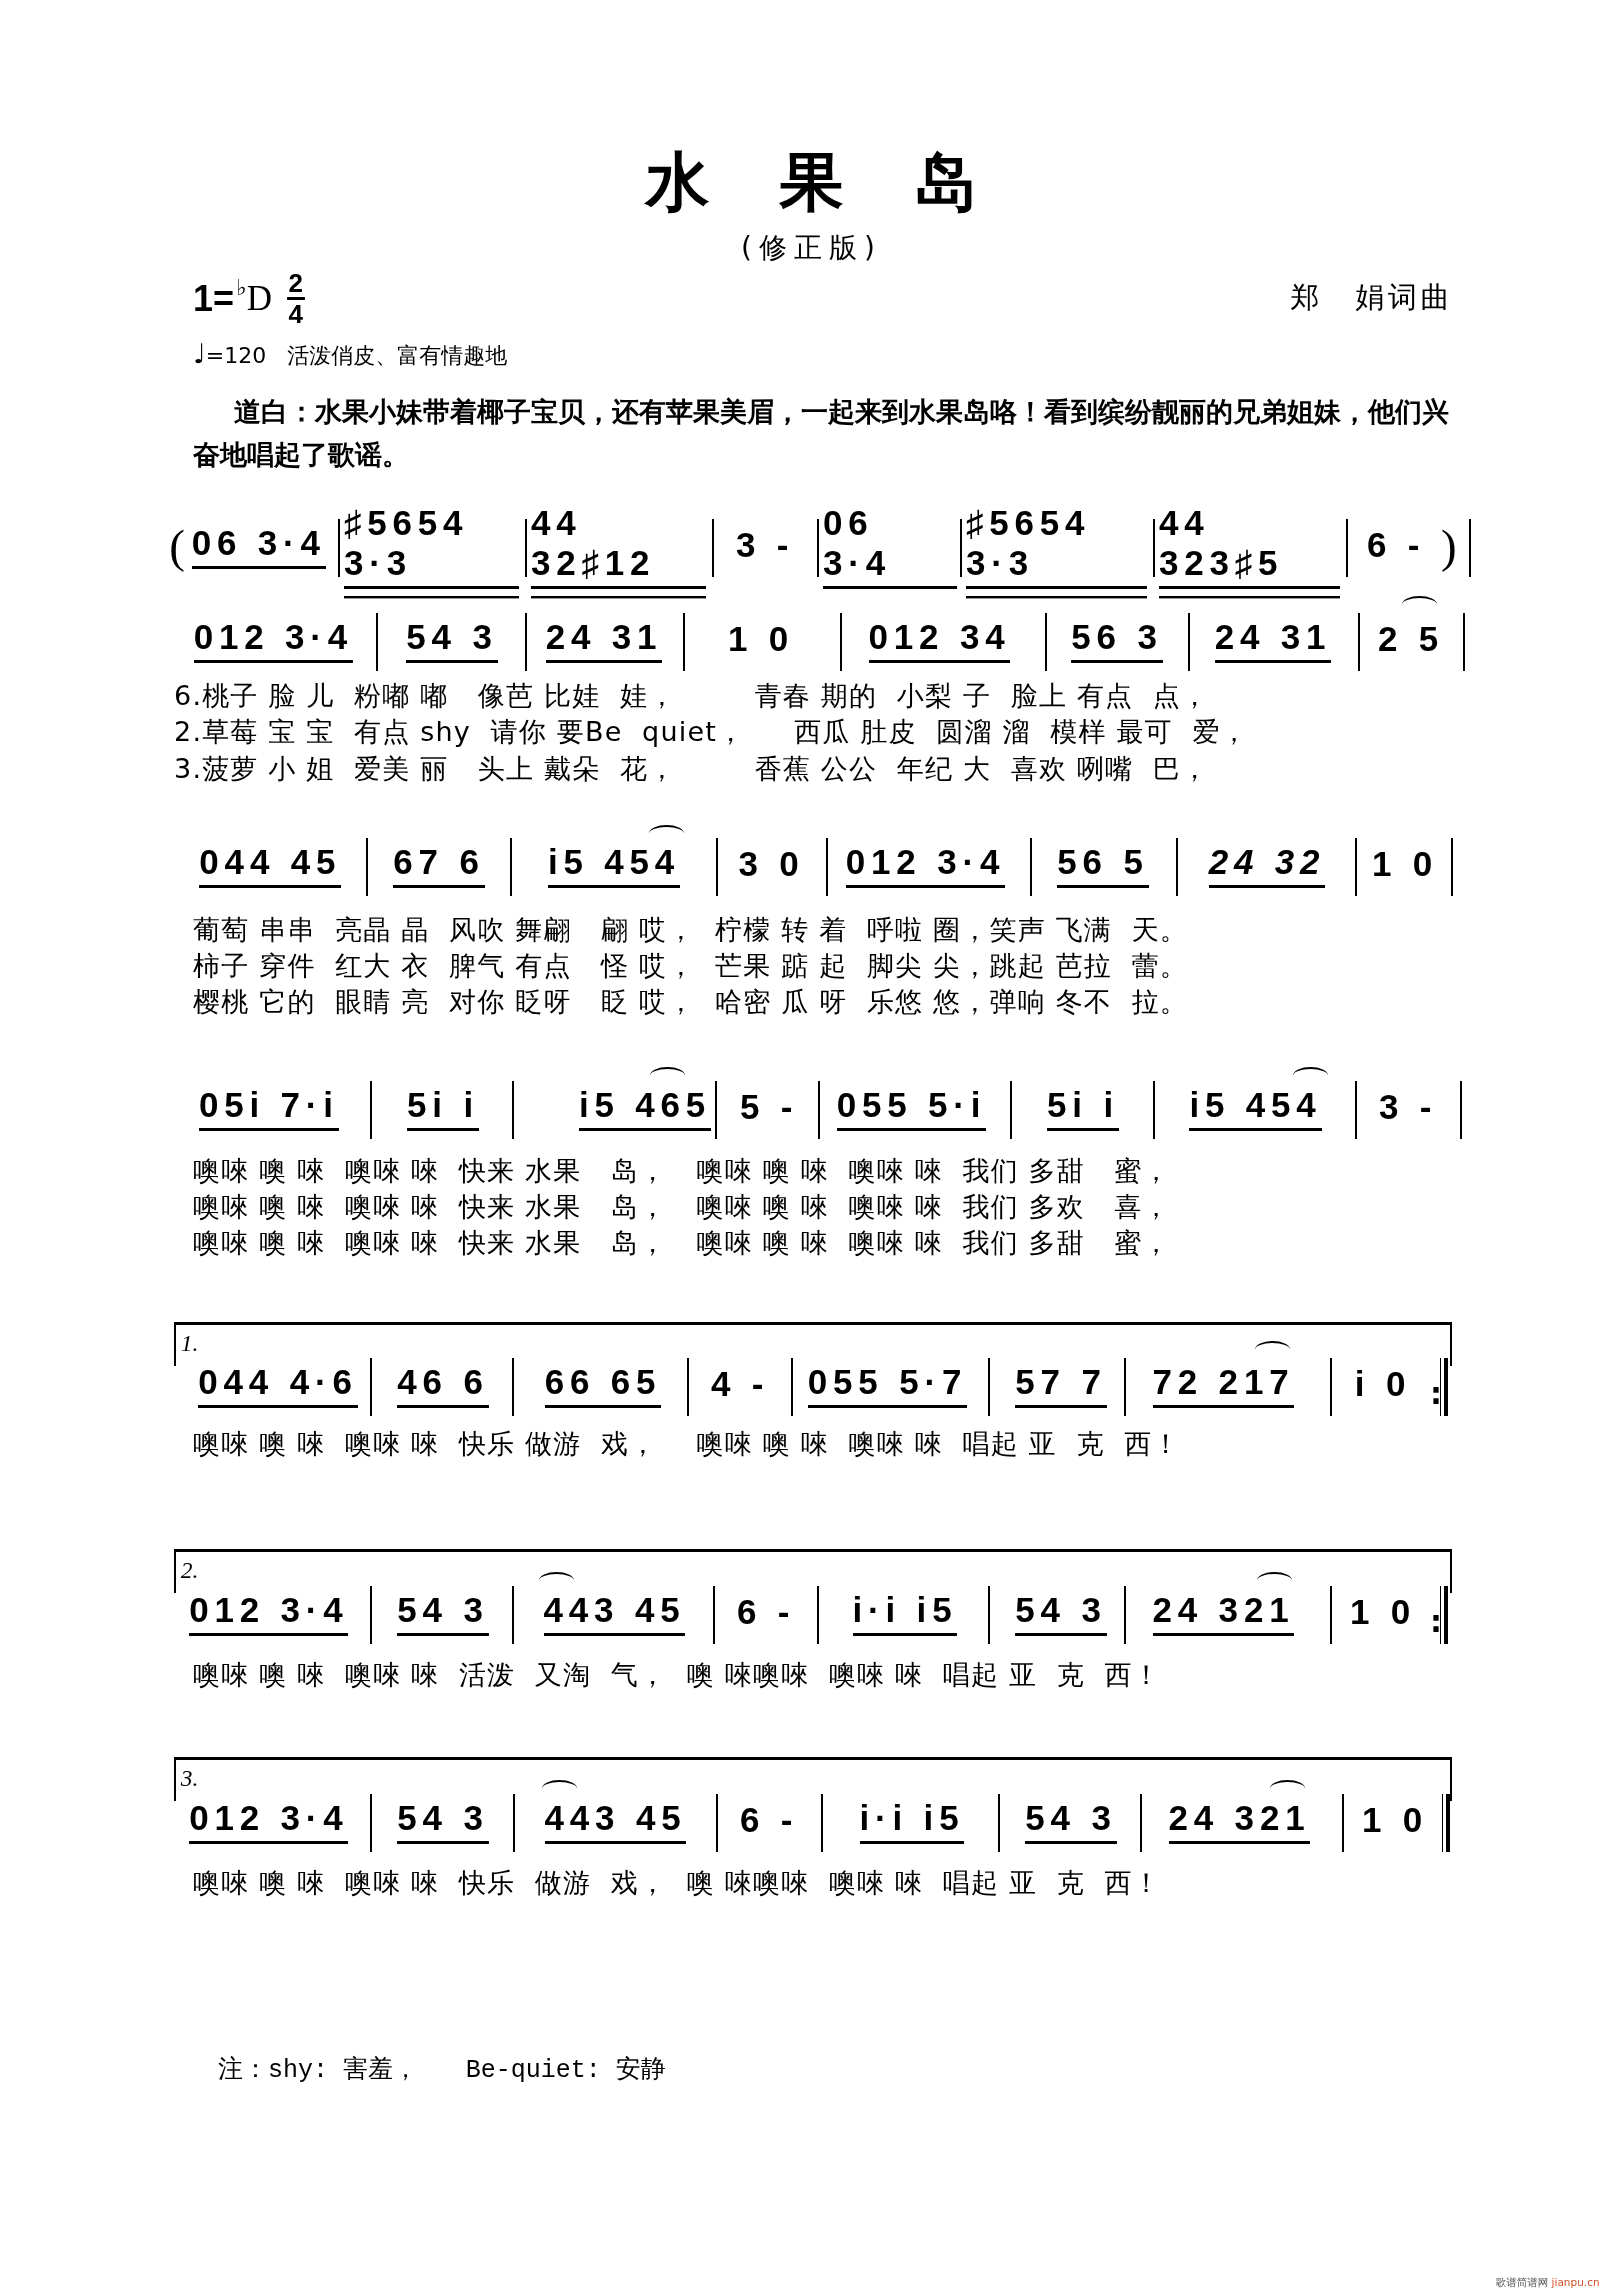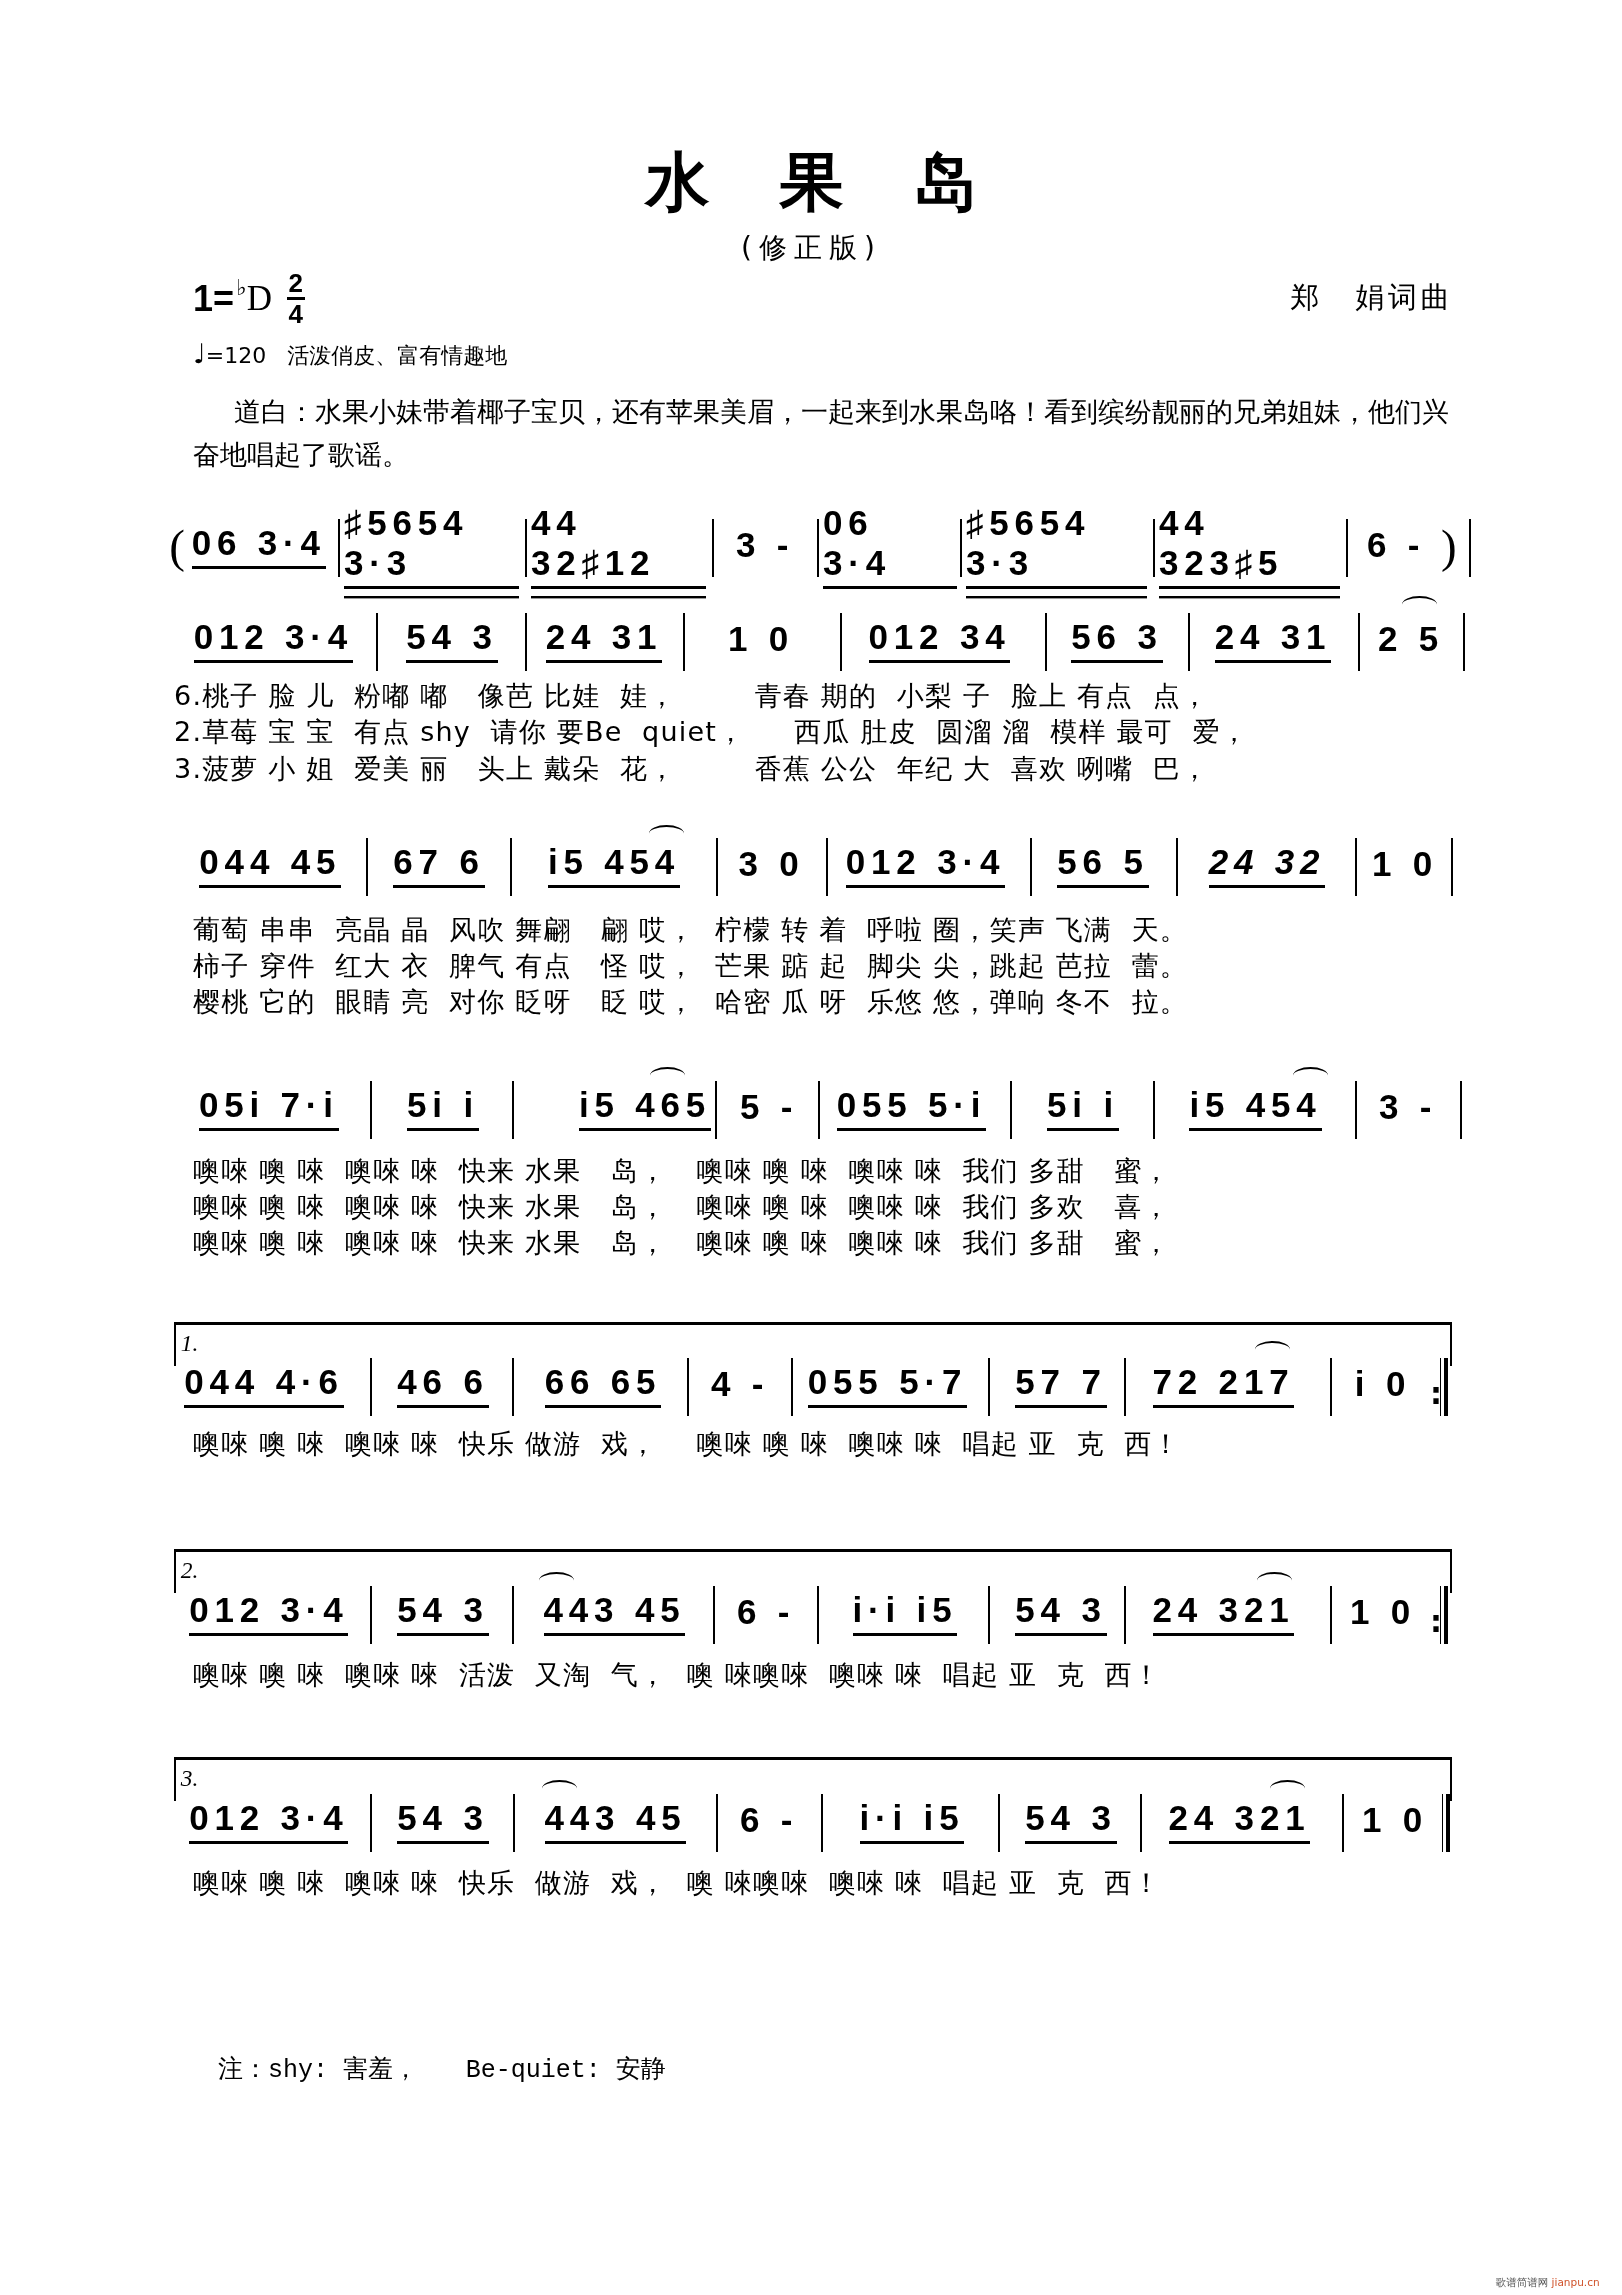--- a/index.html
+++ b/index.html
@@ -10,21 +10,21 @@
          font-size:64px;font-weight:bold;letter-spacing:70px;text-indent:70px;}
   .subtitle{left:0;width:1623px;top:229px;text-align:center;font-size:28px;letter-spacing:7px;}
   .key{left:193px;top:270px;font-family:"Liberation Sans",sans-serif;font-size:36px;font-weight:bold;display:flex;align-items:center;}
   .key .flat{font-size:22px;position:relative;top:-10.5px;margin-left:2.3px;font-weight:normal;}
   .key .kd{font-family:"Liberation Serif",serif;font-weight:normal;font-size:35px;}
   .frac{display:inline-flex;flex-direction:column;align-items:center;margin-left:15px;font-size:26px;line-height:26px;}
   .frac .bar{width:17.5px;height:2.9px;background:#000;margin:1.2px 0;}
   .composer{right:170px;top:278px;font-size:29px;letter-spacing:3.5px;}
   .tempo{left:193px;top:338px;font-size:22px;}
   .tempo .note{font-size:27px;}
-  .dialogue{left:193px;top:390px;width:1274px;font-size:27px;line-height:43px;text-indent:41px;}
+  .dialogue{left:193px;top:390px;width:1274px;font-size:27px;line-height:43px;text-indent:41px;font-weight:bold;}
   .row{position:absolute;left:174px;width:1299px;height:76px;}
   .measure{position:absolute;top:0;height:64px;display:flex;align-items:center;justify-content:space-around;}
   .barline{position:absolute;top:4.7px;width:2.3px;height:58px;background:#000;}
   .dbl{position:absolute;top:4.7px;width:8.2px;height:58px;border-left:1.8px solid #000;border-right:4.7px solid #000;box-sizing:border-box;}
   .rep{position:absolute;top:23.4px;font-size:30px;font-weight:bold;}
   .grp{position:relative;display:inline-flex;font-family:"Liberation Sans",sans-serif;font-weight:bold;font-size:35px;letter-spacing:5.8px;padding-bottom:2.3px;}
   .grp.u1{border-bottom:3.5px solid #000;}
   .grp.u2{border-bottom:3.5px solid #000;box-shadow:0 7px 0 0px #fff,0 9.4px 0 0 #000;}
   .lyric{position:absolute;font-size:27px;white-space:pre;letter-spacing:1.2px;}
   .paren{position:absolute;font-size:47px;font-weight:normal;top:4.7px;font-family:"Liberation Serif",serif;}
@@ -211,21 +211,21 @@
   <div class="barline" style="left:1286px;"></div>
 </div>
 <div class="lyric" style="left:193px;top:1153px;">噢唻 噢 唻  噢唻 唻  快来 水果   岛，   噢唻 噢 唻  噢唻 唻  我们 多甜   蜜，</div>
 <div class="lyric" style="left:193px;top:1189px;">噢唻 噢 唻  噢唻 唻  快来 水果   岛，   噢唻 噢 唻  噢唻 唻  我们 多欢   喜，</div>
 <div class="lyric" style="left:193px;top:1225px;">噢唻 噢 唻  噢唻 唻  快来 水果   岛，   噢唻 噢 唻  噢唻 唻  我们 多甜   蜜，</div>
 
 <div class="volta" style="top:1322px;">
     <span>1.</span>
   </div>
 <div class="row" style="top:1353px;">
-  <div class="measure" style="left:1px;width:178px;text-align:right;">
+  <div class="measure" style="left:15px;width:178px;text-align:right;">
       <span class="grp u1">044 4·6</span>
     </div>
   <div class="barline" style="left:196px;"></div>
   <div class="measure" style="left:202px;width:134px;">
       <span class="grp u1">46 6</span>
     </div>
   <div class="barline" style="left:338px;"></div>
   <div class="measure" style="left:344px;width:170px;">
       <span class="grp u1">66 65</span>
     </div>

